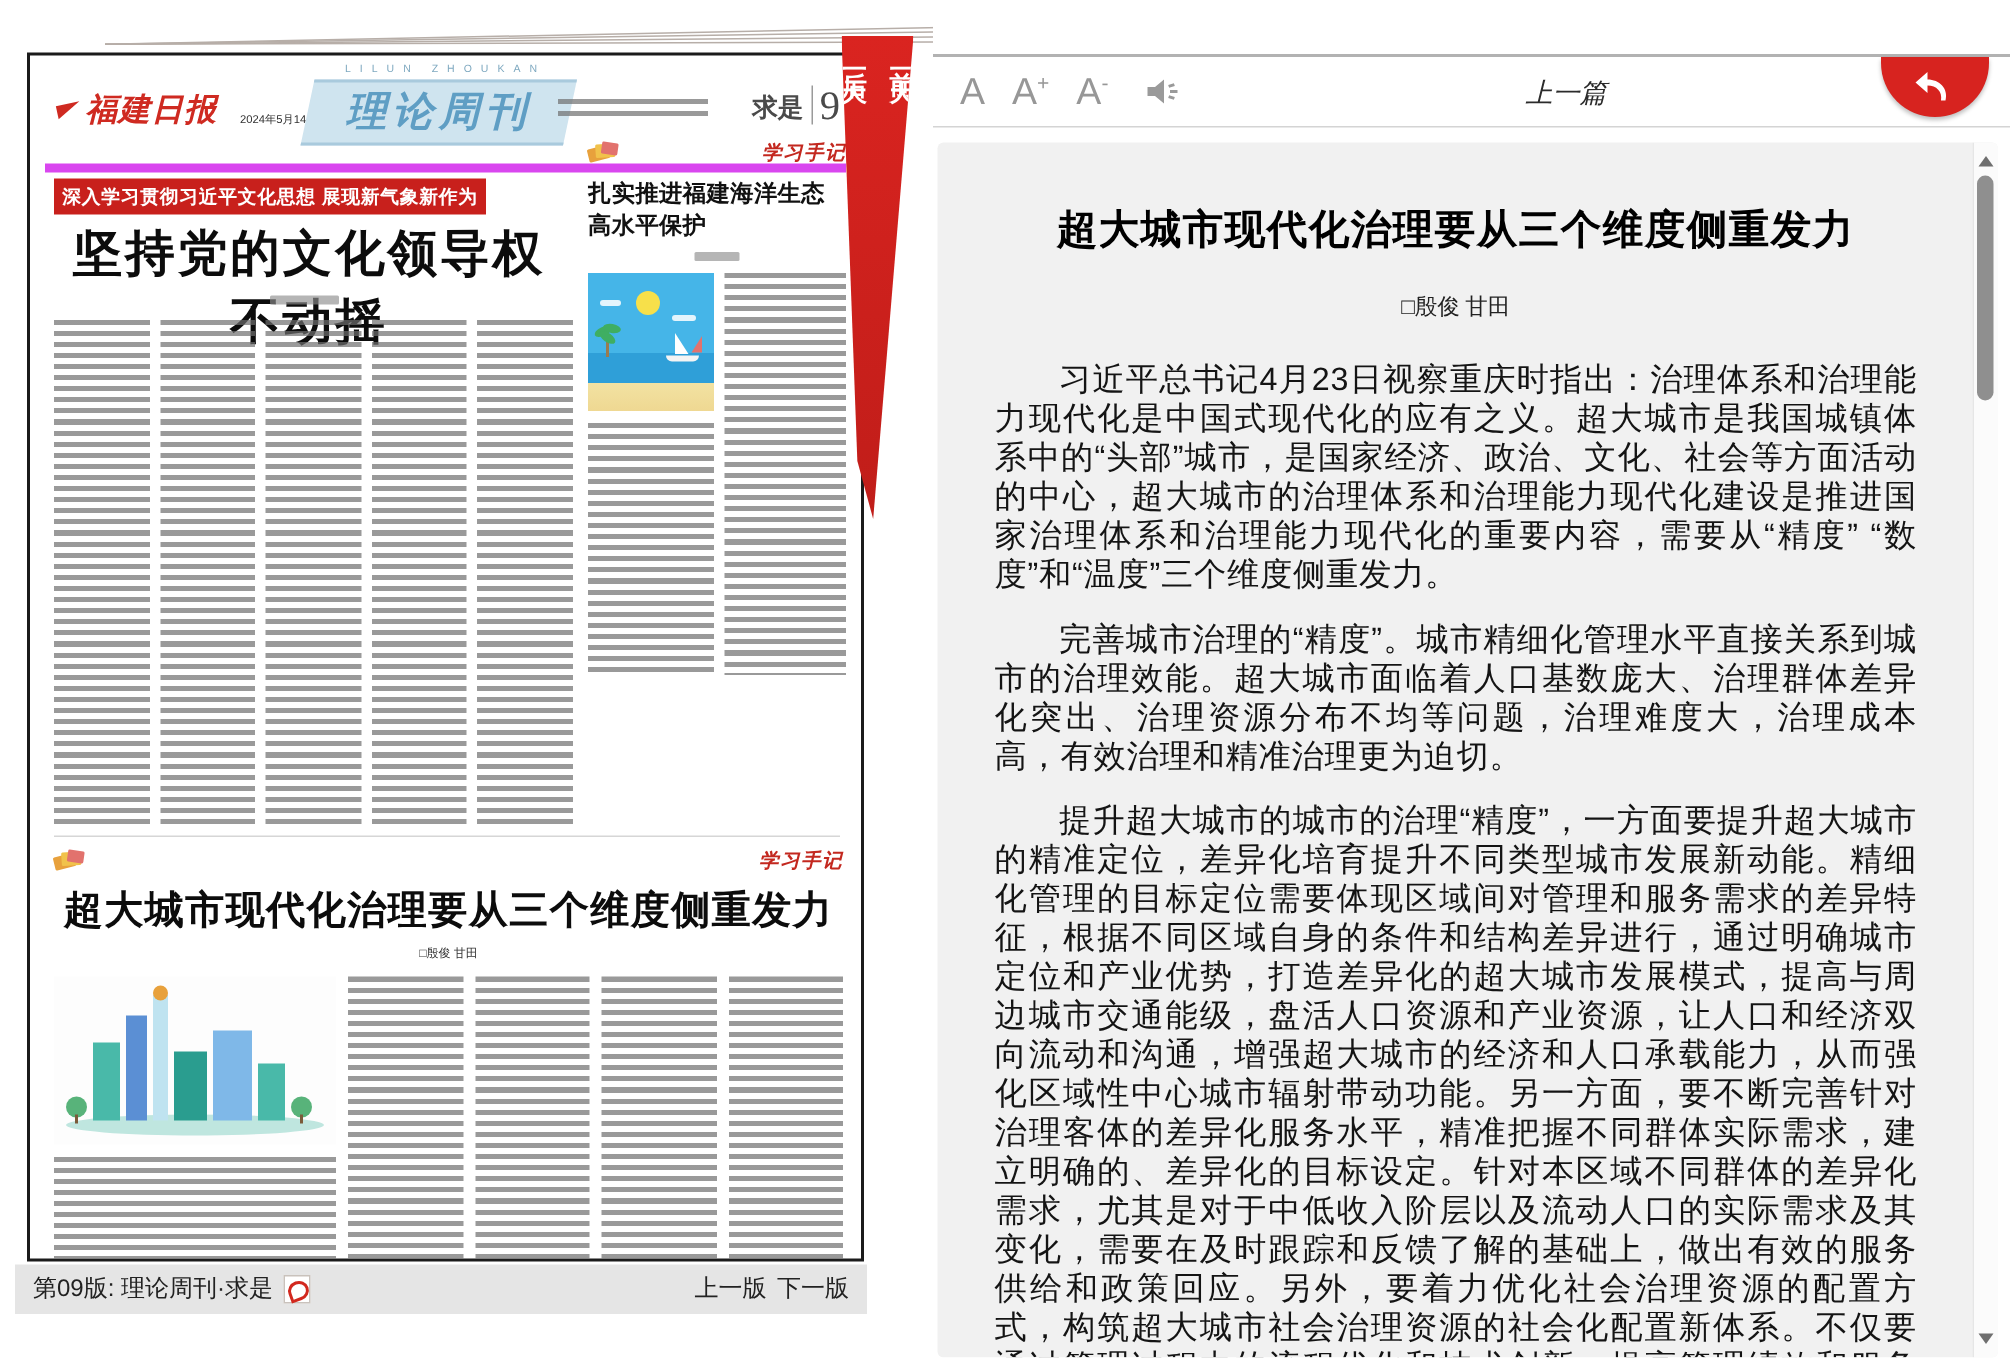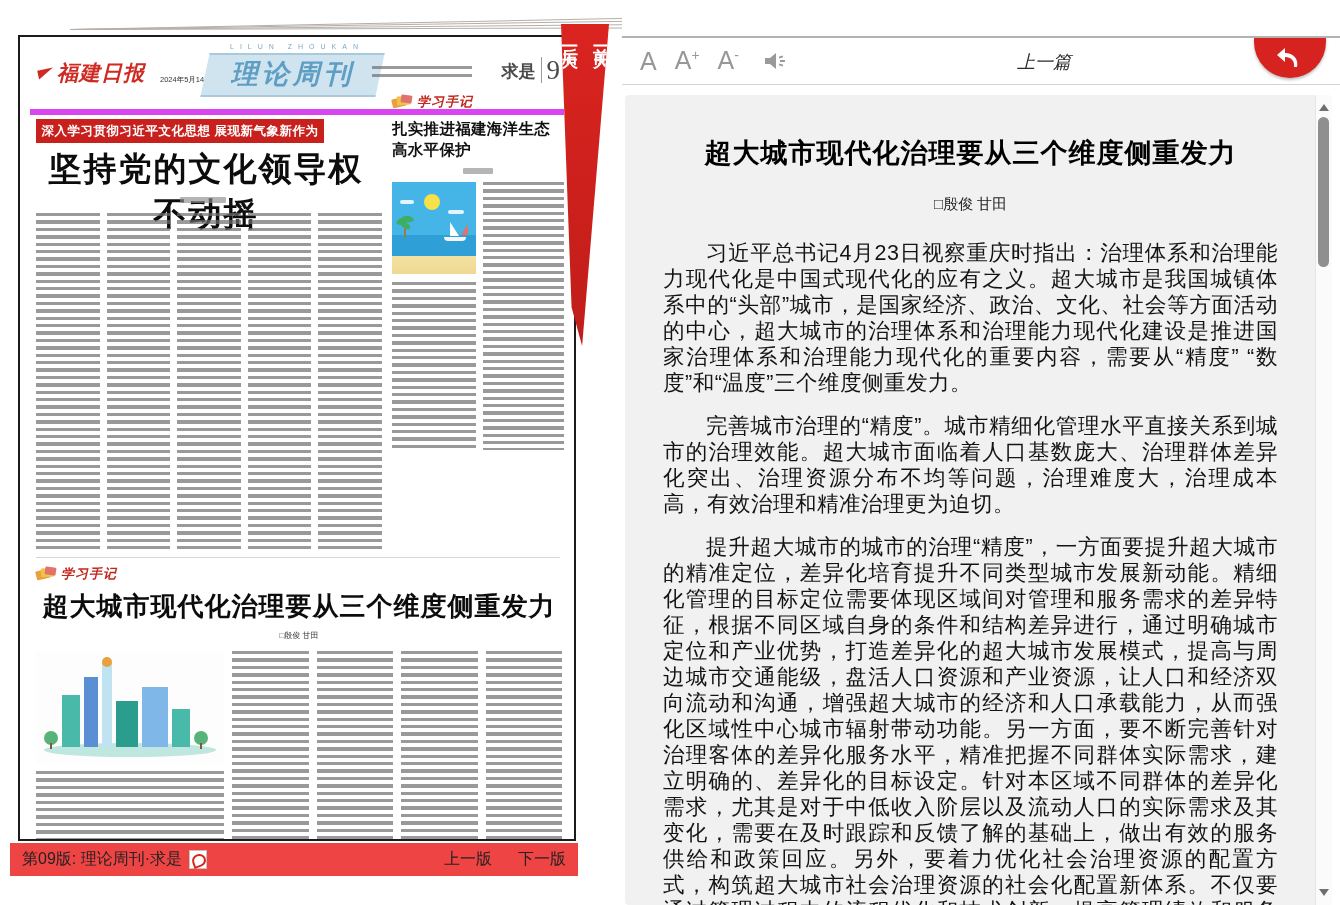--- a/index.html
+++ b/index.html
@@ -44,21 +44,21 @@
   .lead-title{position:absolute;left:16px;top:110px;width:340px;text-align:center;
     font-weight:bold;font-size:33px;letter-spacing:2px;color:#0c0c0c;}
   .author-blur{background:#8d8d8d;height:6px;opacity:.65;border-radius:1px;}
   .lead-author{position:absolute;left:160px;top:160px;width:46px;}
   .lead-cols{position:absolute;left:16px;top:176px;width:346px;height:338px;
     display:flex;gap:7px;}
   .lead-cols .col{flex:1;}
   .micro{background:repeating-linear-gradient(180deg,#6e6e6e 0px,#6e6e6e 3.4px,
     rgba(0,0,0,0) 3.4px,rgba(0,0,0,0) 7.4px);opacity:.7;}
   .side-col{position:absolute;left:372px;top:56px;width:172px;}
-  .badge{display:flex;align-items:center;gap:5px;}
+  .badge{display:flex;align-items:center;gap:5px;justify-content:space-between;}
   .badge .books{position:relative;width:20px;height:14px;}
   .badge .books i{position:absolute;display:block;border-radius:1px;}
   .badge .books i.b1{left:0;top:3px;width:14px;height:9px;background:#e8a13c;transform:rotate(-14deg);}
   .badge .books i.b2{left:5px;top:1px;width:13px;height:9px;background:#f1c24b;transform:rotate(-4deg);}
   .badge .books i.b3{left:9px;top:0;width:11px;height:8px;background:#e2726d;transform:rotate(8deg);}
   .badge .badge-label{color:#c3281f;font-weight:bold;font-style:italic;font-size:13px;letter-spacing:1px;}
   .side-title{font-family:"Liberation Serif", serif;font-weight:bold;font-size:15.5px;
     color:#111;margin-top:8px;letter-spacing:.3px;}
   .side-author{width:30px;margin:7px auto 0;}
   .side-body{display:flex;gap:7px;margin-top:8px;}
@@ -84,28 +84,28 @@
   .bottom-grid{display:flex;gap:8px;margin-top:10px;height:218px;}
   .city-col{width:188px;display:flex;flex-direction:column;gap:8px;}
   .city-illo{position:relative;width:188px;height:112px;background:#fdfdfd;overflow:hidden;}
   .city-illo .ground{position:absolute;left:8px;right:8px;bottom:6px;height:14px;background:#bfe6df;border-radius:50%;}
   .bld{position:absolute;bottom:16px;}
   .tree{position:absolute;bottom:18px;width:14px;height:14px;border-radius:50%;background:#58b37a;}
   .tree:after{content:"";position:absolute;left:6px;top:12px;width:2px;height:6px;background:#7b5b3a;}
   .city-text{flex:1;}
   .bottom-grid .col{flex:1;}
   
-  .page-bar{position:absolute;left:10px;top:843px;width:568px;height:33px;background:#ef4444;
+  .page-bar{position:absolute;left:10px;top:843px;width:568px;height:33px;background:#e5e5e5;
     display:flex;align-items:center;box-sizing:border-box;padding:0 12px;font-size:16px;color:#222;}
   .page-bar .spacer{flex:1;}
   .pdf-ico{position:relative;width:16px;height:17px;background:#fff;border:1px solid #c9c2bc;
     margin-left:7px;display:inline-block;}
   .pdf-ico:before{content:"";position:absolute;left:2px;top:3px;width:10px;height:9px;
     border:2.5px solid #d2281e;border-radius:50% 50% 50% 0;transform:rotate(-20deg);}
-  .page-bar .nav{margin-left:26px;}
+  .page-bar .nav{margin-left:7px;}
   
   .ribbon{position:absolute;left:561px;top:24px;width:48px;height:322px;
     background:linear-gradient(180deg,#da2420,#c01d19);
     clip-path:polygon(0% 0%,100% 0%,44% 100%,22% 88%);
     display:flex;justify-content:center;}
   .ribbon .days{margin-top:10px;display:flex;flex-direction:column;gap:12px;
     writing-mode:vertical-rl;text-orientation:upright;color:#fff;font-weight:bold;
     font-size:17px;letter-spacing:3px;line-height:20px;}
   .ribbon .day{cursor:pointer;}
   

